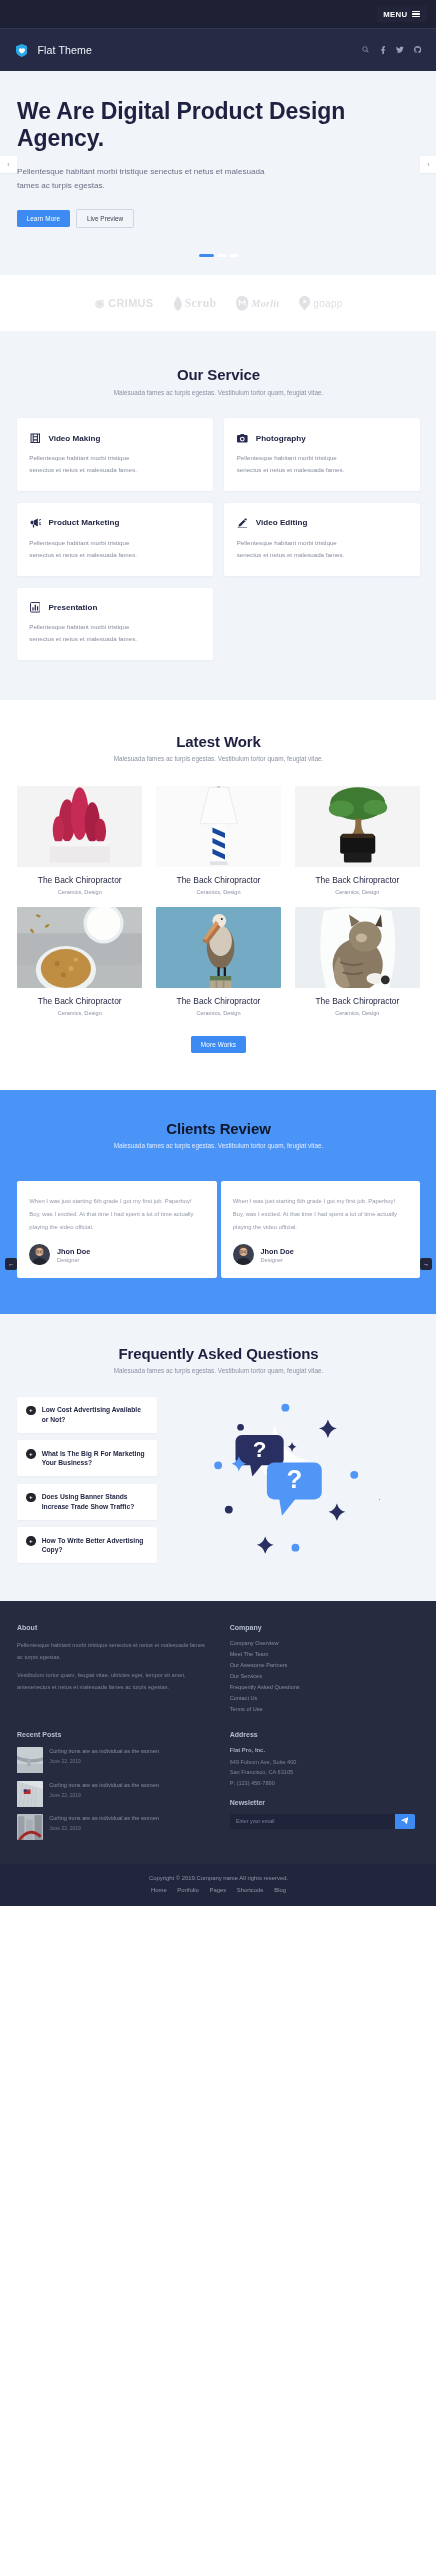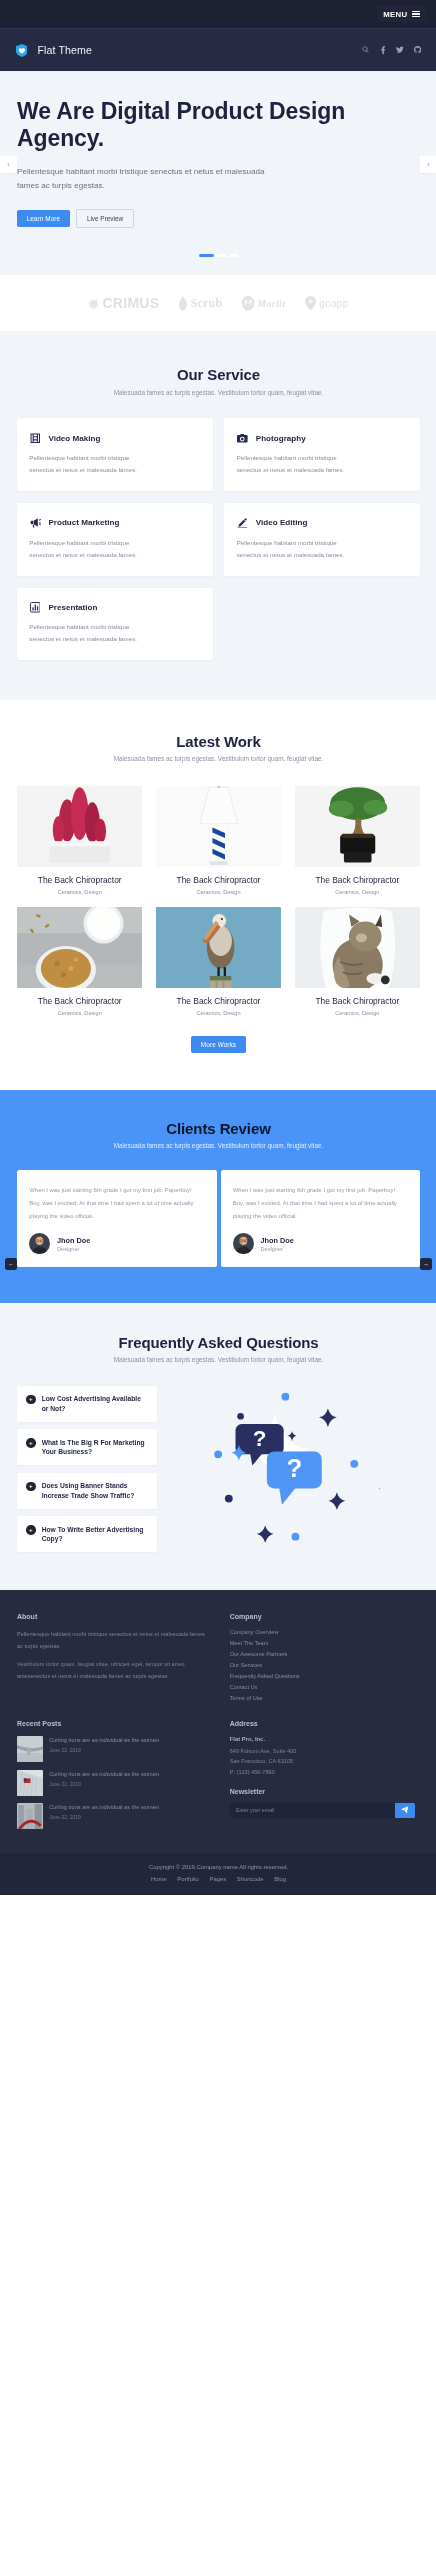--- a/index.html
+++ b/index.html
@@ -134,21 +134,21 @@
     display: flex;
     align-items: center;
     justify-content: center;
     gap: 20px;
   }
   .logo-item {
     display: flex; align-items: center; gap: 2.8px;
     opacity: .85;
   }
   .logo-txt { color: #d8dade; letter-spacing: 0.3px; }
-  .lg-crimus { font-size: 14px; font-weight: bold; font-family: "Liberation Sans Narrow","Liberation Sans",sans-serif; }
+  .lg-crimus { font-size: 11px; font-weight: bold; font-family: "Liberation Sans Narrow","Liberation Sans",sans-serif; }
   .lg-scrub { font-size: 11.8px; font-family: "Liberation Serif", serif; font-weight: bold; }
   .lg-morlit { font-size: 10px; font-family: "Liberation Serif", serif; font-style: italic; font-weight: bold; }
   .lg-goapp { font-size: 10px; font-family: "Liberation Sans", sans-serif; }
 
   
   .sec-light { background: #f1f4f9; }
   .sec-white { background: #fff; }
   .sec-head { text-align: center; }
   .sec-title {
     font-family: "Liberation Sans Narrow","Liberation Sans",sans-serif;
@@ -226,21 +226,21 @@
     color: #8b91a3;
     font-family: "Liberation Sans Narrow","Liberation Sans",sans-serif;
   }
   .work-more { text-align: center; margin-top: 20px; }
 
   
   .reviews { background: #4a93f7; padding: 30px 0 36px; position: relative; }
   .reviews .sec-title { color: #0f172a; }
   .reviews .sec-sub { color: #e2edfd; }
   .rv-grid {
-    margin-top: 21px;
+    margin-top: 32px;
     display: grid;
     grid-template-columns: 1fr 1fr;
     gap: 4px;
   }
   .rv-card {
     background: #fff;
     border-radius: 2.2px;
     padding: 13.4px 12.3px 12.3px;
   }
   .rv-text {

